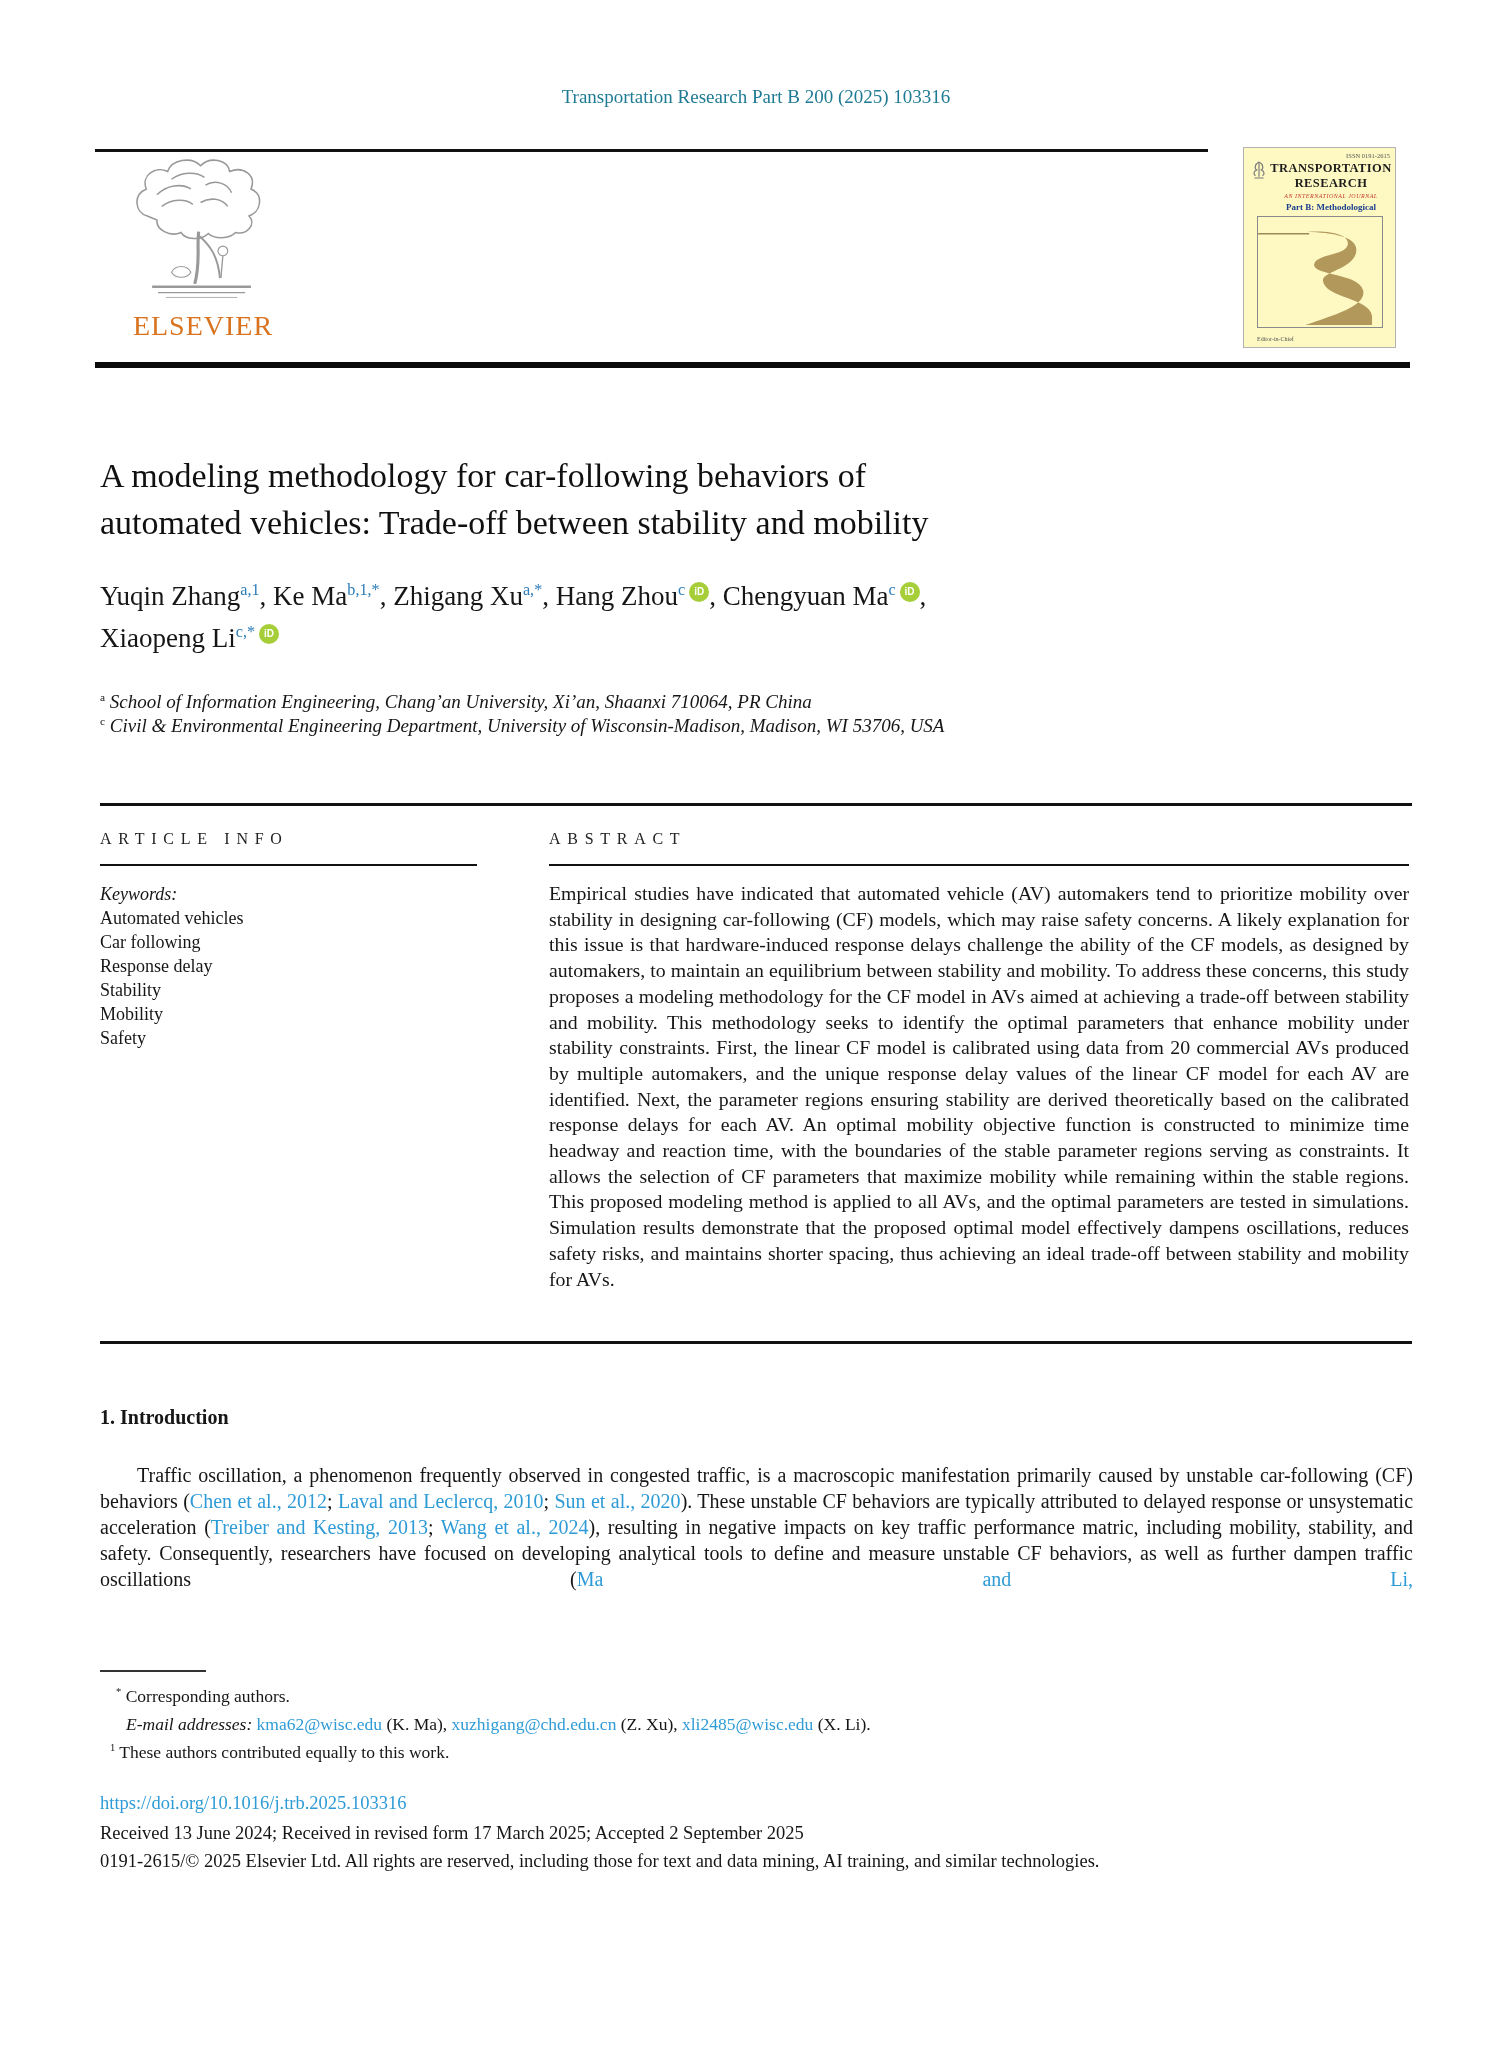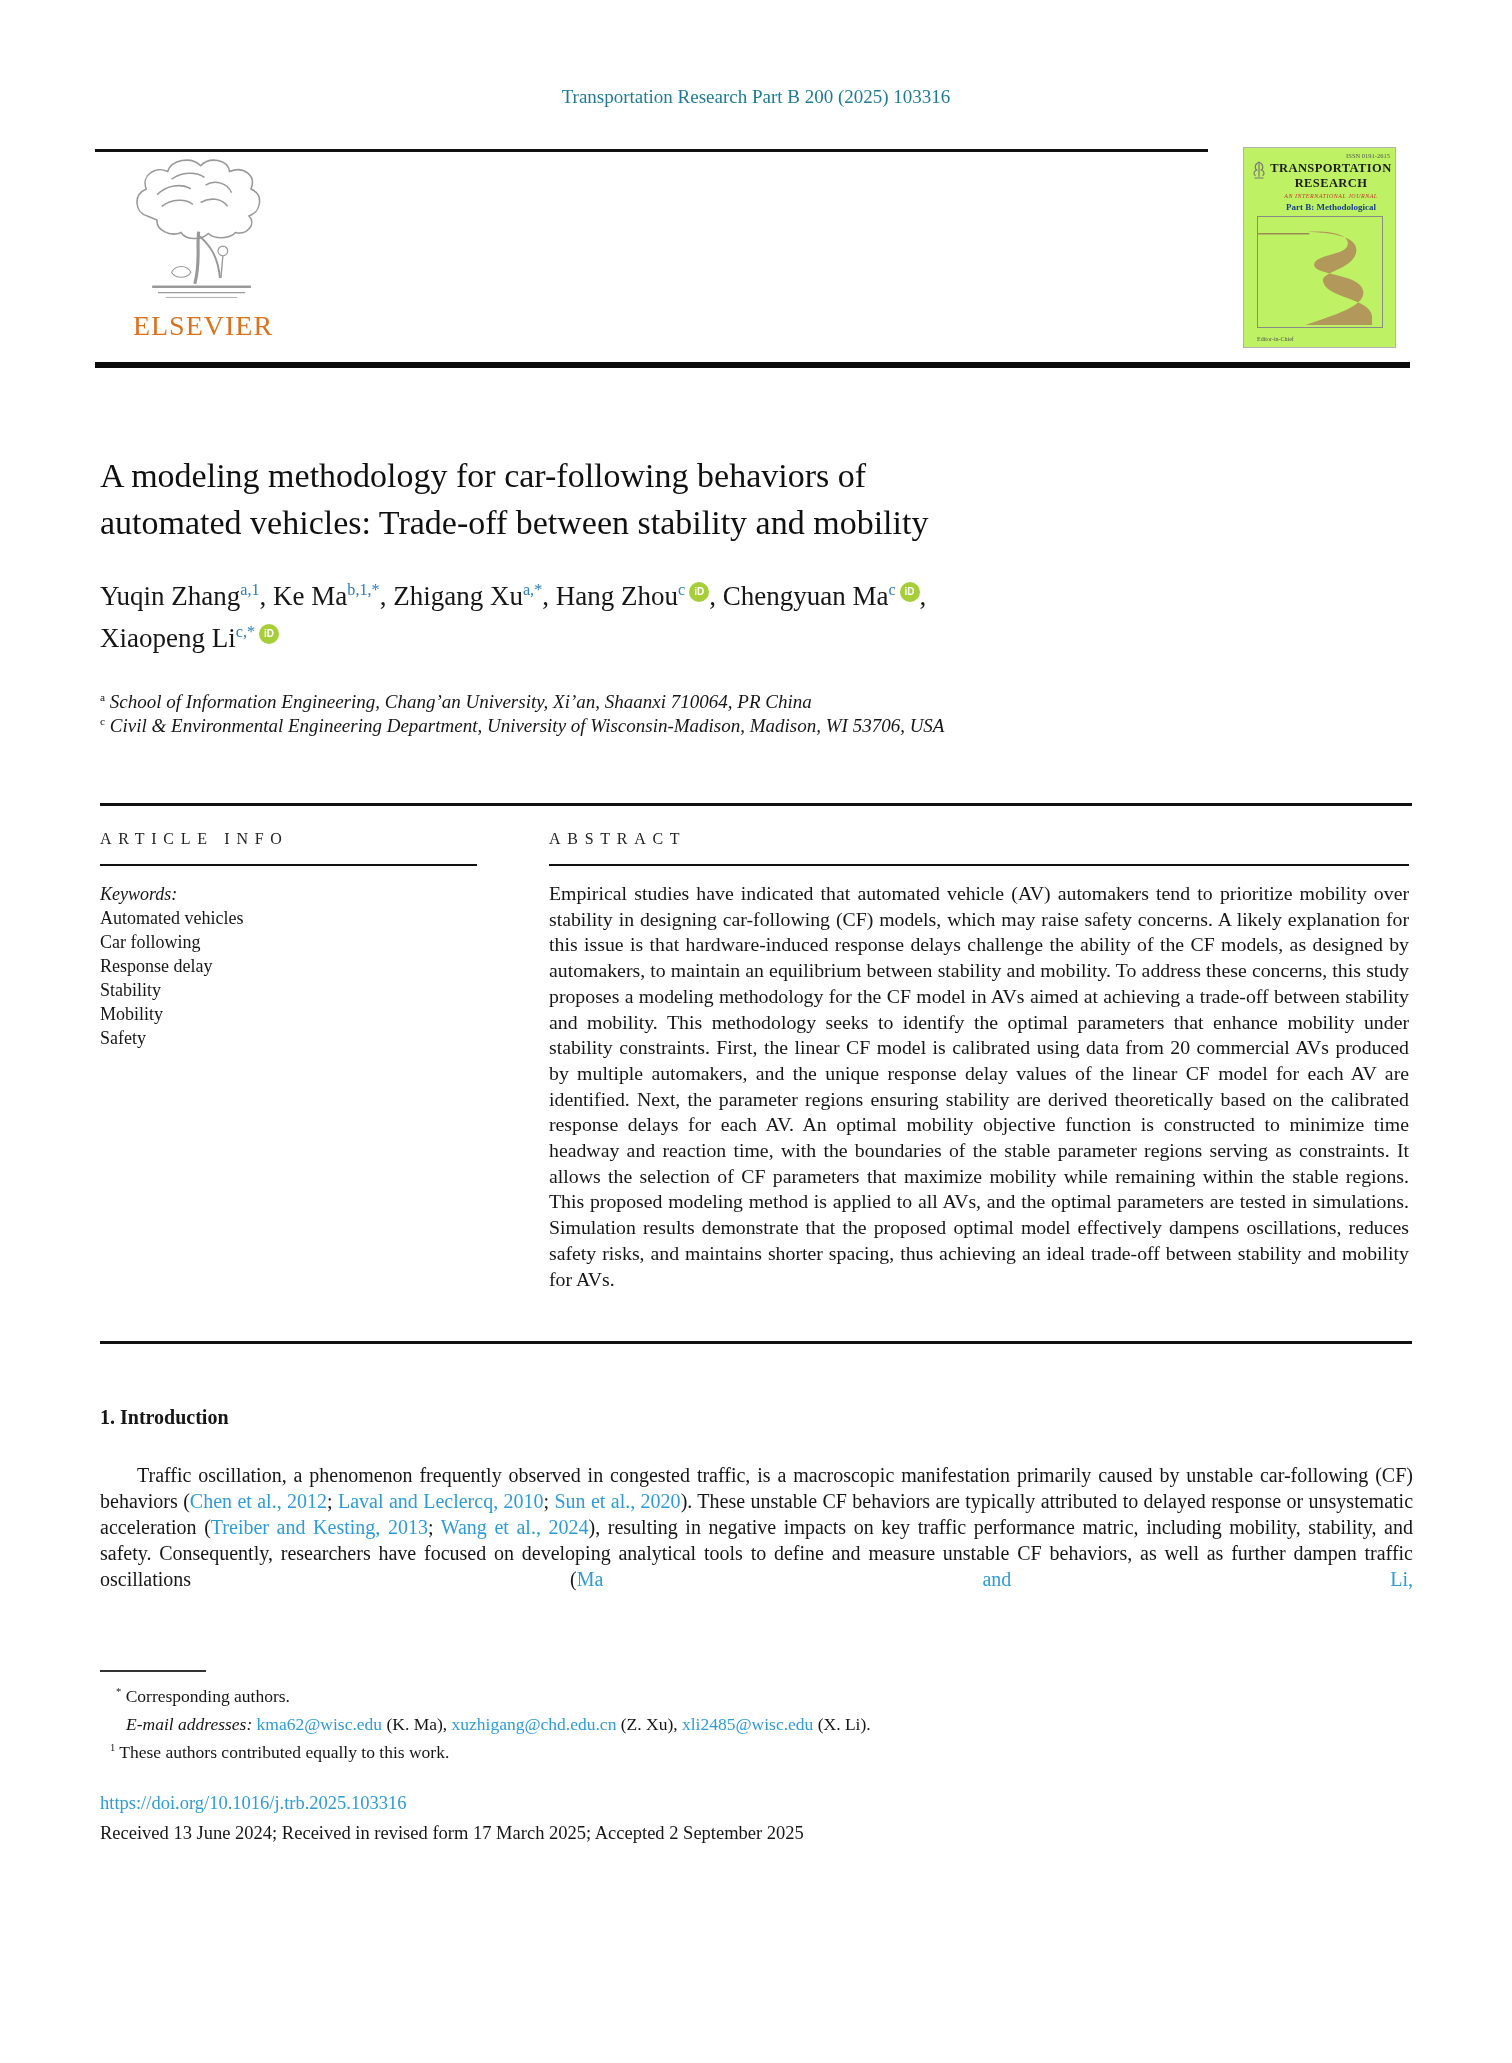--- a/index.html
+++ b/index.html
@@ -21,21 +21,21 @@
     display: inline-block; width: 20px; height: 20px; border-radius: 50%;
     background: #a6ce39; color: #fff; font: bold 10px/20px "Liberation Sans", sans-serif;
     text-align: center; vertical-align: super; margin-left: 4px;
   }
   .rule { background: #111; }
   .info-head { font-size: 16px; letter-spacing: 0.42em; color: #222; }
   .kw { font-size: 18px; line-height: 24px; }
   .aff { font-size: 19px; font-style: italic; line-height: 24px; }
   .aff .sup { font-style: normal; }
   .fn { font-size: 17.5px; line-height: 28px; }
-  .cover { border: 1px solid #b2b2b2; background: #bef264; }
+  .cover { border: 1px solid #b2b2b2; background: #fef9c3; }
   .cover-title { font-size: 12.5px; font-weight: 600; letter-spacing: 0.4px; color: #1d1d1d; line-height: 14px; }
   .cover-red { font-size: 6px; font-style: italic; color: #c0392b; letter-spacing: 0.5px; }
   .cover-part { font-size: 9px; font-weight: bold; color: #1b3f8f; }
   .tinytext { font-size: 6.5px; color: #555; }
 </style>
 </head>
 <body>
 
 <div class="page">
 
@@ -133,14 +133,15 @@
       <span style="font-style:italic;">E-mail addresses:</span>
       <span class="link">kma62@wisc.edu</span><span> (K. Ma), </span><span class="link">xuzhigang@chd.edu.cn</span><span> (Z. Xu), </span><span class="link">xli2485@wisc.edu</span><span> (X. Li).</span>
     </div>
     <div style="padding-left:10px;">
       <span class="sup">1</span> <span>These authors contributed equally to this work.</span>
     </div>
   </div>
 
   <div class="abs link" style="left:100px; top:1793px; font-size:18.5px;">https://doi.org/10.1016/j.trb.2025.103316</div>
   <div class="abs" style="left:100px; top:1823px; font-size:18.5px;">Received 13 June 2024; Received in revised form 17 March 2025; Accepted 2 September 2025</div>
+  <div class="abs" style="left:100px; top:1851px; font-size:18.5px;">0191-2615/© 2025 Elsevier Ltd. All rights are reserved, including those for text and data mining, AI training, and similar technologies.</div>
 
 </div>
 
 </body></html>

